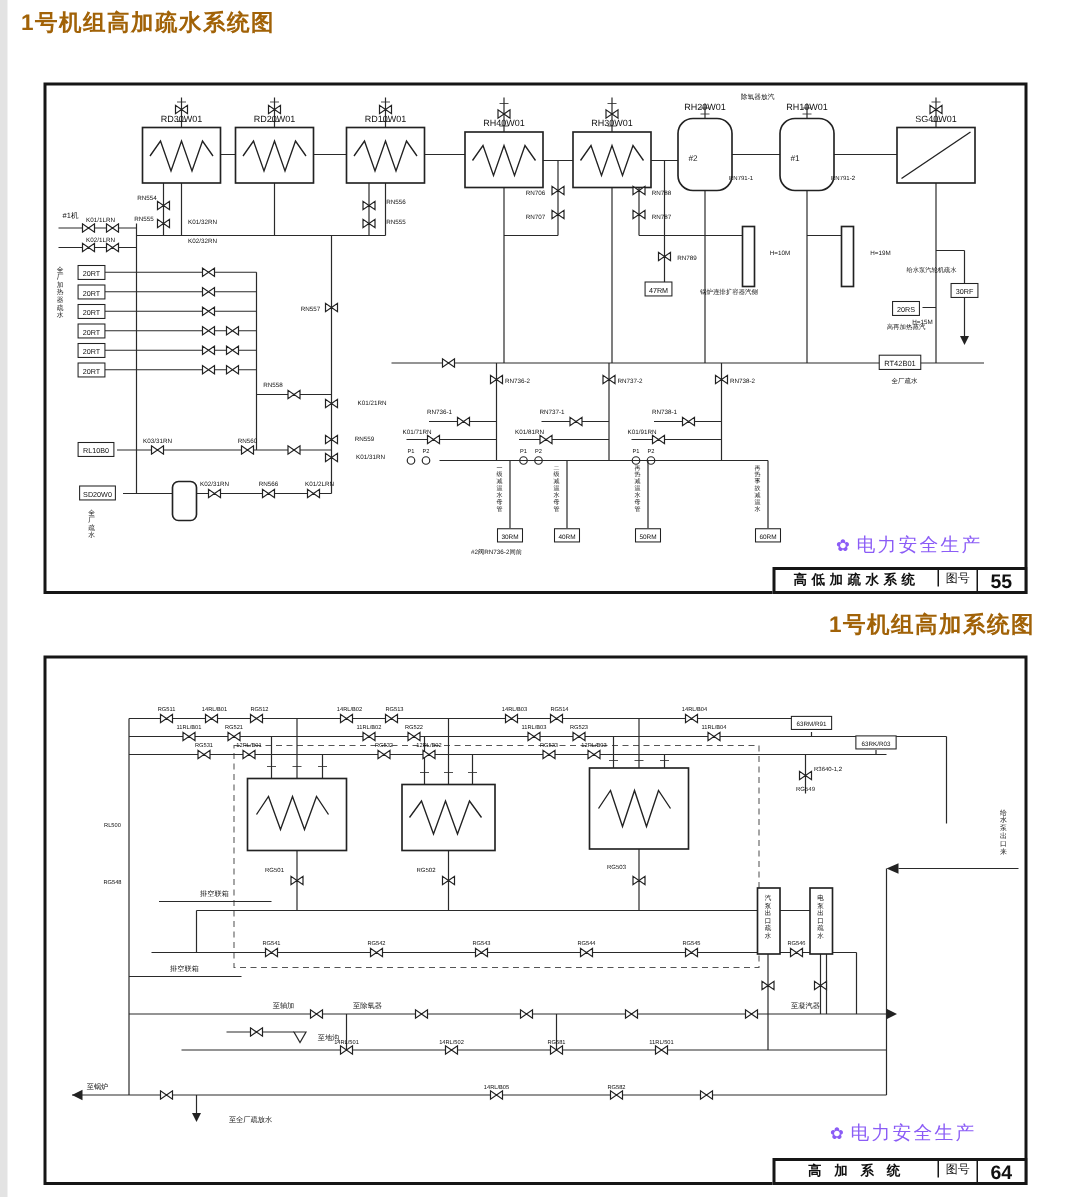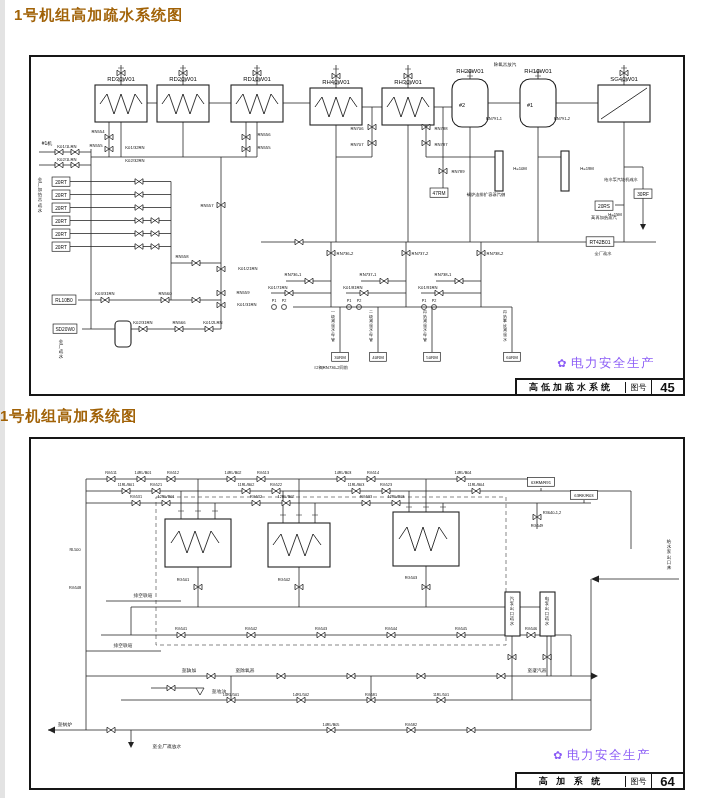--- a/index.html
+++ b/index.html
@@ -1,34 +1,34 @@
 <!DOCTYPE html>
 <html><head>
 <meta charset="utf-8">
 <style>
   *{box-sizing:border-box;margin:0;padding:0}
   html,body{width:713px;height:798px;background:#ffffff;font-family:"Liberation Sans",sans-serif;color:#111;position:relative;overflow:hidden}
   body::before{content:"";position:absolute;left:0;top:0;width:5px;height:798px;background:#e3e3e3}
   .page-title{position:absolute;font-weight:bold;font-size:15px;color:#a16207;letter-spacing:1px}
   #title1{left:14px;top:6px}
-  #title2{top:407px;left:0;width:690px;text-align:left}
+  #title2{top:407px;left:0;width:690px;text-align:right}
   .frame{position:absolute;background:#fff;border:2px solid #161616}
   #frame1{left:29px;top:55px;width:656px;height:341px}
   #frame2{left:29px;top:437px;width:656px;height:353px}
   .frame svg{display:block;width:100%;height:100%}
   .pipe{stroke:#2a2a2a;stroke-width:0.8;fill:none}
   .thin{stroke-width:0.55}
   .dashed{stroke:#555;stroke-width:0.7;fill:none;stroke-dasharray:4 3}
   .eq{fill:#fff;stroke:#222;stroke-width:1.1}
   .coil{stroke:#222;stroke-width:0.9;fill:none}
   .valve{fill:#fff;stroke:#222;stroke-width:0.8}
   .arr{fill:#222;stroke:none}
   .lbox{fill:#fff;stroke:#222;stroke-width:0.7}
   text{fill:#111;font-family:"Liberation Sans",sans-serif}
-  .tb{position:absolute;right:-2px;bottom:-2px;display:flex;border:2px solid #161616;background:#fff;align-items:center;height:18px}
+  .tb{position:absolute;right:-2px;bottom:-2px;display:flex;border:2px solid #161616;background:#fff;align-items:flex-start;height:18px}
   .tb .cell{display:flex;align-items:center;justify-content:center;border-left:1.5px solid #161616;padding:0 4px;white-space:nowrap}
   .tb .name{font-weight:bold;letter-spacing:3px;font-size:9px;border-left:none;min-width:108px}
   .tb .no-label{font-size:8px;min-width:26px}
   .tb .no{font-size:13px;font-weight:bold;min-width:32px}
   .watermark{position:absolute;color:#8b5cf6;font-size:12.5px;letter-spacing:1.5px;white-space:nowrap}
   #wm1{right:28px;bottom:22px}
   #wm2{right:32px;bottom:24px}
   .watermark .flower{margin-right:3px;font-size:11px}
 </style>
 </head>
@@ -247,21 +247,21 @@
       </g>
   </svg>
 
   <div class="watermark" id="wm1">
     <span class="flower">✿</span><span>电力安全生产</span>
   </div>
 
   <div class="tb">
     <div class="cell name">高低加疏水系统</div>
     <div class="cell no-label">图号</div>
-    <div class="cell no">45</div>
+    <div class="cell no">55</div>
   </div>
 </div>
 
 <div class="page-title" id="title2">1号机组高加系统图</div>
 
 <div class="frame" id="frame2">
   <svg viewBox="0 0 652 349" xmlns="http://www.w3.org/2000/svg" xmlns:xlink="http://www.w3.org/1999/xlink">
     <defs>
       <path id="vv2" class="valve" d="M-4,-2.8 L-4,2.8 L0,0 Z M4,-2.8 L4,2.8 L0,0 Z"></path>
     </defs>

